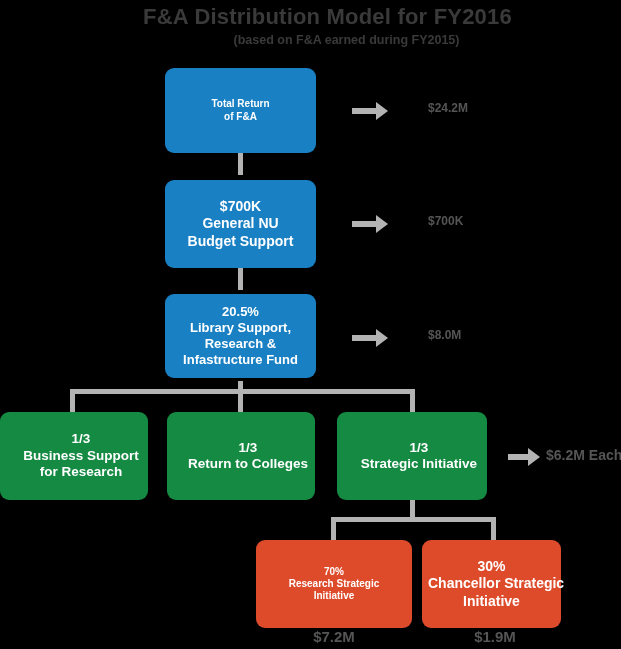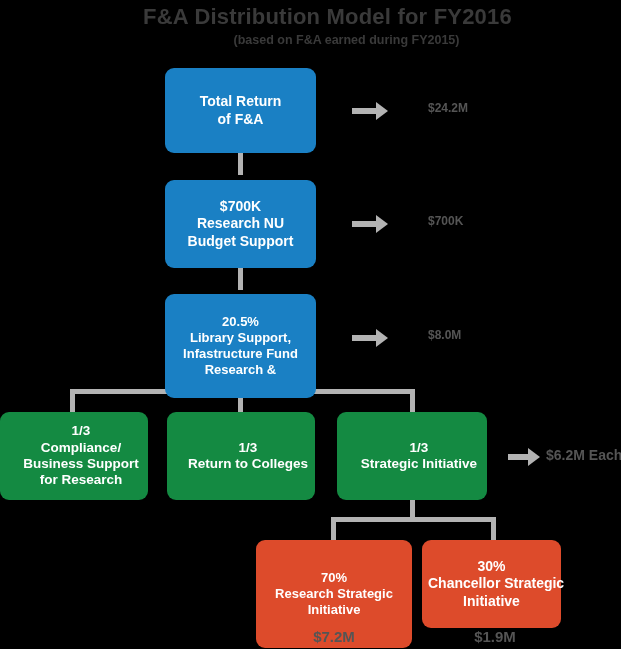--- a/index.html
+++ b/index.html
@@ -118,63 +118,62 @@
   <div class="conn" style="left:238px; top:381px; width:5px; height:32px;"></div>
   <div class="conn" style="left:70px; top:389px; width:345px; height:5px;"></div>
   <div class="conn" style="left:70px; top:389px; width:5px; height:24px;"></div>
   <div class="conn" style="left:410px; top:389px; width:5px; height:24px;"></div>
 
   <div class="conn" style="left:410px; top:500px; width:5px; height:22px;"></div>
   <div class="conn" style="left:331px; top:517px; width:165px; height:5px;"></div>
   <div class="conn" style="left:331px; top:517px; width:5px; height:24px;"></div>
   <div class="conn" style="left:491px; top:517px; width:5px; height:24px;"></div>
 
-  <div class="node blue" style="left:165px; top:68px; width:151px; height:85px; font-size:14px;justify-content:flex-end;">
+  <div class="node blue" style="left:165px; top:68px; width:151px; height:85px; font-size:10px;justify-content:flex-end;">
     <span class="lines">
       <span class="ln">Total Return</span>
       <span class="ln">of F&amp;A</span>
     </span>
   </div>
   <div class="arrow" style="left:352px; top:102px; width:36px;">
     <span class="shaft" style="width:24px;"></span>
       <span class="head"></span>
   </div>
   <div class="amount" style="left:428px; top:101px;">$24.2M</div>
 
   <div class="node blue" style="left:165px; top:180px; width:151px; height:88px; font-size:14px;">
     <span class="lines">
       <span class="ln">$700K</span>
-      <span class="ln">Research NU</span>
+      <span class="ln">General NU</span>
       <span class="ln">Budget Support</span>
     </span>
   </div>
   <div class="arrow" style="left:352px; top:215px; width:36px;">
     <span class="shaft" style="width:24px;"></span>
       <span class="head"></span>
   </div>
   <div class="amount" style="left:428px; top:214px;">$700K</div>
 
-  <div class="node blue" style="left:165px; top:294px; width:151px; height:104px; font-size:13px;">
+  <div class="node blue" style="left:165px; top:294px; width:151px; height:84px; font-size:13px;">
     <span class="lines">
       <span class="ln">20.5%</span>
       <span class="ln">Library Support,</span>
+      <span class="ln">Research &amp;</span>
       <span class="ln">Infastructure Fund</span>
-      <span class="ln">Research &amp;</span>
     </span>
   </div>
   <div class="arrow" style="left:352px; top:329px; width:36px;">
     <span class="shaft" style="width:24px;"></span>
       <span class="head"></span>
   </div>
   <div class="amount" style="left:428px; top:328px;">$8.0M</div>
 
   <div class="node green" style="left:0px; top:412px; width:148px; height:88px; font-size:13.5px;">
     <span class="lines">
       <span class="ln">1/3</span>
-      <span class="ln">Compliance/</span>
       <span class="ln">Business Support</span>
       <span class="ln">for Research</span>
     </span>
   </div>
 
   <div class="node green" style="left:167px; top:412px; width:148px; height:88px; font-size:13.5px;">
     <span class="lines">
       <span class="ln">1/3</span>
       <span class="ln">Return to Colleges</span>
     </span>
@@ -186,21 +185,21 @@
       <span class="ln">Strategic Initiative</span>
     </span>
   </div>
 
   <div class="arrow" style="left:508px; top:448px; width:32px;">
     <span class="shaft" style="width:21px;"></span>
       <span class="head"></span>
   </div>
   <div class="amount" style="left:546px; top:447px; font-size:14px;">$6.2M Each</div>
 
-  <div class="node red" style="left:256px; top:540px; width:156px; height:108px; font-size:13px;">
+  <div class="node red" style="left:256px; top:540px; width:156px; height:88px; font-size:10px;">
     <span class="lines">
       <span class="ln">70%</span>
       <span class="ln">Research Strategic</span>
       <span class="ln">Initiative</span>
     </span>
   </div>
   <div class="amount-center" style="left:256px; top:628px; width:156px;">$7.2M</div>
 
   <div class="node red" style="left:422px; top:540px; width:139px; height:88px; font-size:14px;">
     <span class="lines">

